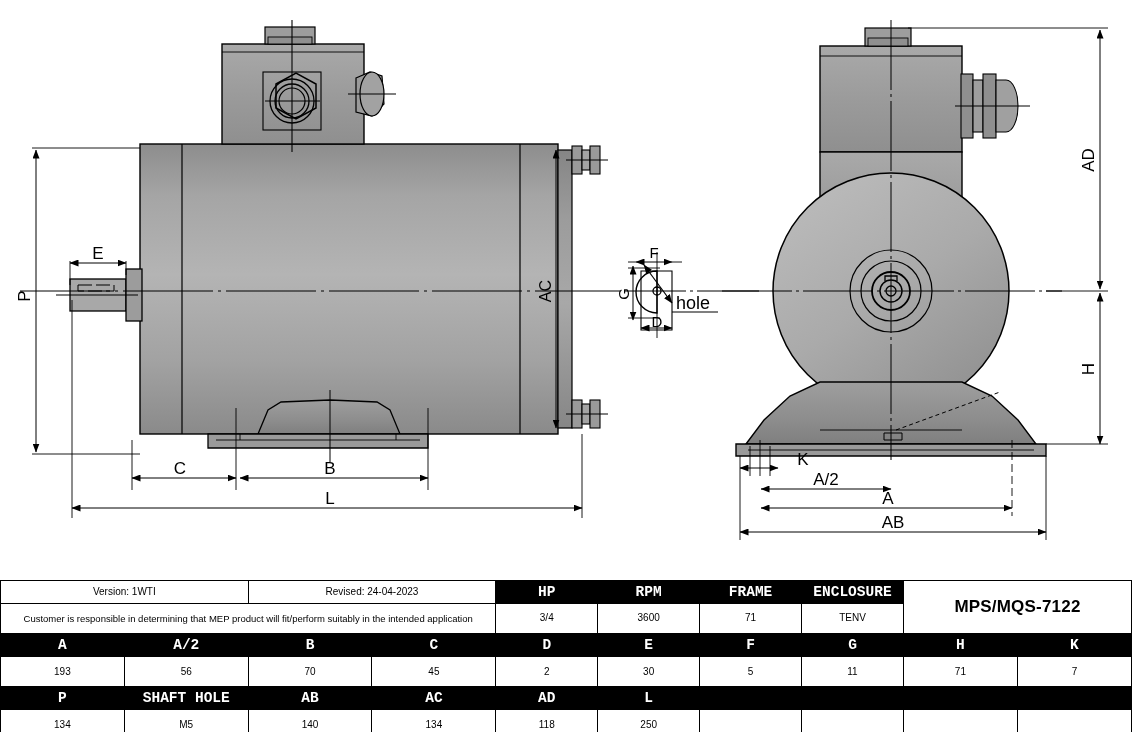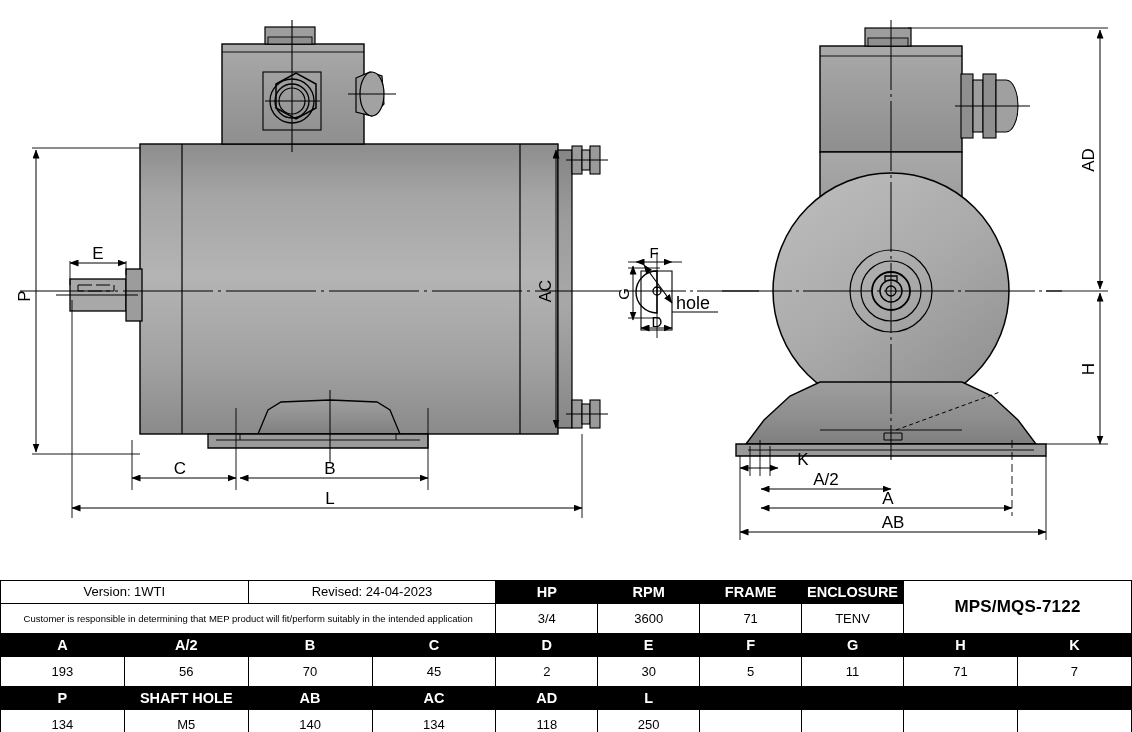--- a/index.html
+++ b/index.html
@@ -24,32 +24,33 @@
     position: absolute;
     left: 0; top: 580px;
     width: 1132px;
     border-collapse: collapse;
     table-layout: fixed;
   }
   #spec-table td {
     border: 1px solid #000;
     text-align: center;
     vertical-align: middle;
-    font-size: 13px;
+    font-size: 10px;
     color: #000;
     background: #fff;
     padding: 2px 2px;
     line-height: 1.25;
   }
   #spec-table td.hdr {
     background: #000;
     color: #fff;
     font-weight: bold;
     font-size: 14.5px;
     border-color: #000;
+    font-family: Liberation Mono, monospace;
   }
   #spec-table td.disclaimer {
     font-size: 9.5px;
     line-height: 1.25;
     padding: 3px 20px;
   }
   #spec-table td.model {
     font-weight: bold;
     font-size: 17px;
     letter-spacing: 0.2px;

